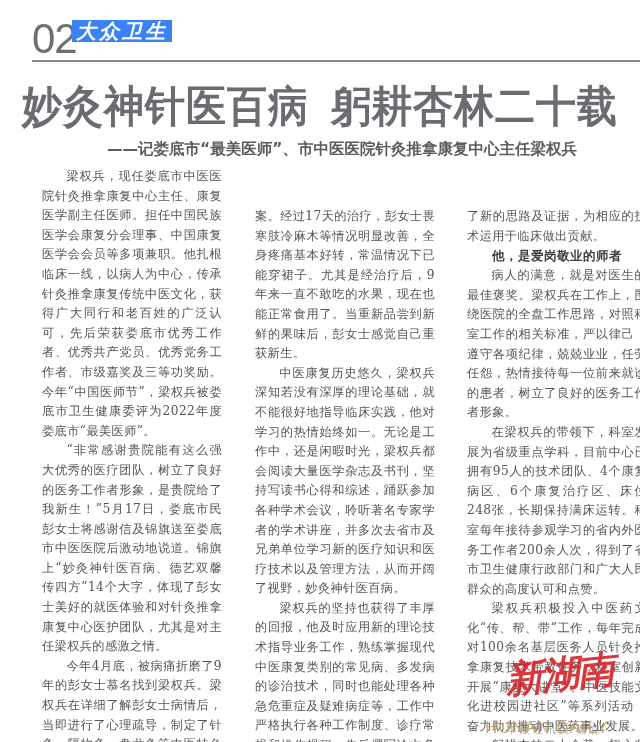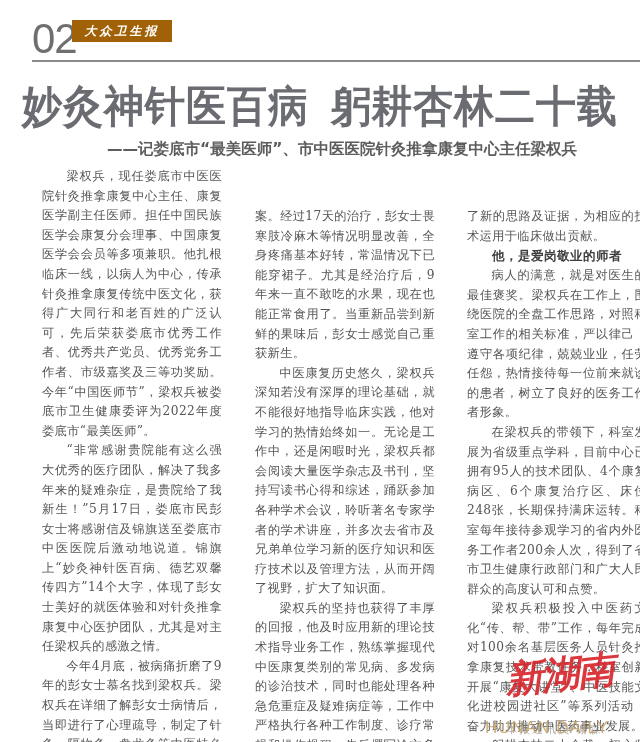--- a/index.html
+++ b/index.html
@@ -31,26 +31,26 @@
       color: #6f6f6f;
       line-height: 42px;
       letter-spacing: -1px;
     }
     .logo {
       position: absolute;
       left: 40px;
       top: 6px;
       width: 100px;
       height: 22px;
-      background: #a16207;
+      background: #3b82f6;
       color: #ffffff;
       font-family: "DejaVu Serif", serif;
       font-style: italic;
       font-weight: bold;
-      font-size: 12px;
+      font-size: 20px;
       line-height: 22px;
       text-align: center;
       letter-spacing: 3px;
     }
     .issue-line {
       position: absolute;
       left: 40px;
       top: 31px;
       font-family: "Liberation Sans", "DejaVu Sans", sans-serif;
       font-size: 8.5px;
@@ -182,26 +182,26 @@
   <div class="header-rule"></div>
 </div>
 
 <h1 class="headline"><span>妙灸神针医百病</span><span class="gap"></span><span>躬耕杏林二十载</span></h1>
 
 <h2 class="subhead">——记娄底市“最美医师”、市中医医院针灸推拿康复中心主任梁权兵</h2>
 
 <div class="columns">
   <div class="col c1" id="col0">
       <p>梁权兵，现任娄底市中医医院针灸推拿康复中心主任、康复医学副主任医师。担任中国民族医学会康复分会理事、中国康复医学会会员等多项兼职。他扎根临床一线，以病人为中心，传承针灸推拿康复传统中医文化，获得广大同行和老百姓的广泛认可，先后荣获娄底市优秀工作者、优秀共产党员、优秀党务工作者、市级嘉奖及三等功奖励。今年“中国医师节”，梁权兵被娄底市卫生健康委评为2022年度娄底市“最美医师”。</p>
-      <p>“非常感谢贵院能有这么强大优秀的医疗团队，解决了我多年来的疑难杂症，是贵院给了我新生！”5月17日，娄底市民彭女士将感谢信及锦旗送至娄底市中医医院后激动地说道。锦旗上“妙灸神针医百病、德艺双馨传四方”14个大字，体现了彭女士美好的就医体验和对针灸推拿康复中心医护团队，尤其是对主任梁权兵的感激之情。</p>
+      <p>“非常感谢贵院能有这么强大优秀的医疗团队，树立了良好的医务工作者形象，是贵院给了我新生！”5月17日，娄底市民彭女士将感谢信及锦旗送至娄底市中医医院后激动地说道。锦旗上“妙灸神针医百病、德艺双馨传四方”14个大字，体现了彭女士美好的就医体验和对针灸推拿康复中心医护团队，尤其是对主任梁权兵的感激之情。</p>
       <p>今年4月底，被病痛折磨了9年的彭女士慕名找到梁权兵。梁权兵在详细了解彭女士病情后，当即进行了心理疏导，制定了针灸、隔物灸、盘龙灸等中医特色治疗提升阳气，温经散寒，并予以推拿手法治疗、理经止痛，中药口服疏肝解郁，配合西医调节植物神经紊乱的治疗方</p>
     </div>
   <div class="col c2" id="col1">
       <p class="noindent">案。经过17天的治疗，彭女士畏寒肢冷麻木等情况明显改善，全身疼痛基本好转，常温情况下已能穿裙子。尤其是经治疗后，9年来一直不敢吃的水果，现在也能正常食用了。当重新品尝到新鲜的果味后，彭女士感觉自己重获新生。</p>
-      <p>中医康复历史悠久，梁权兵深知若没有深厚的理论基础，就不能很好地指导临床实践，他对学习的热情始终如一。无论是工作中，还是闲暇时光，梁权兵都会阅读大量医学杂志及书刊，坚持写读书心得和综述，踊跃参加各种学术会议，聆听著名专家学者的学术讲座，并多次去省市及兄弟单位学习新的医疗知识和医疗技术以及管理方法，从而开阔了视野，扩大了知识面。</p>
+      <p>中医康复历史悠久，梁权兵深知若没有深厚的理论基础，就不能很好地指导临床实践，他对学习的热情始终如一。无论是工作中，还是闲暇时光，梁权兵都会阅读大量医学杂志及书刊，坚持写读书心得和综述，踊跃参加各种学术会议，聆听著名专家学者的学术讲座，并多次去省市及兄弟单位学习新的医疗知识和医疗技术以及管理方法，从而开阔了视野，妙灸神针医百病。</p>
       <p>梁权兵的坚持也获得了丰厚的回报，他及时应用新的理论技术指导业务工作，熟练掌握现代中医康复类别的常见病、多发病的诊治技术，同时也能处理各种急危重症及疑难病症等，工作中严格执行各种工作制度、诊疗常规和操作规程。先后撰写论文多篇，在核心期刊与国家级刊发表专业论文10多篇，主持和参与省市级课题4项，受到了领导和同行的赞赏和肯定。他发表的相关研究结果为医学临床工作者提供</p>
     </div>
   <div class="col c3" id="col2">
       <p class="noindent">了新的思路及证据，为相应的技术运用于临床做出贡献。</p>
       <h3>他，是爱岗敬业的师者</h3>
       <p>病人的满意，就是对医生的最佳褒奖。梁权兵在工作上，围绕医院的全盘工作思路，对照科室工作的相关标准，严以律己，遵守各项纪律，兢兢业业，任劳任怨，热情接待每一位前来就诊的患者，树立了良好的医务工作者形象。</p>
       <p>在梁权兵的带领下，科室发展为省级重点学科，目前中心已拥有95人的技术团队、4个康复病区、6个康复治疗区、床位248张，长期保持满床运转。科室每年接待参观学习的省内外医务工作者200余人次，得到了省市卫生健康行政部门和广大人民群众的高度认可和点赞。</p>
       <p>梁权兵积极投入中医药文化“传、帮、带”工作，每年完成对100余名基层医务人员针灸推拿康复技术带教任务，科室创新开展“康复大讲堂”、中医技能文化进校园进社区”等系列活动，奋力助力推动中医药事业发展。</p>
       <p>躬耕杏林二十余载，初心坚守中医梦。未来，梁权兵将始终保持对党的卫生健康事业的高度忠诚，不忘医者初心，牢记医者使命，坚持中医文化自信，继续奔跑在传承和发展中医针灸推拿康复传统中医文化的道路上。</p>
     </div>

